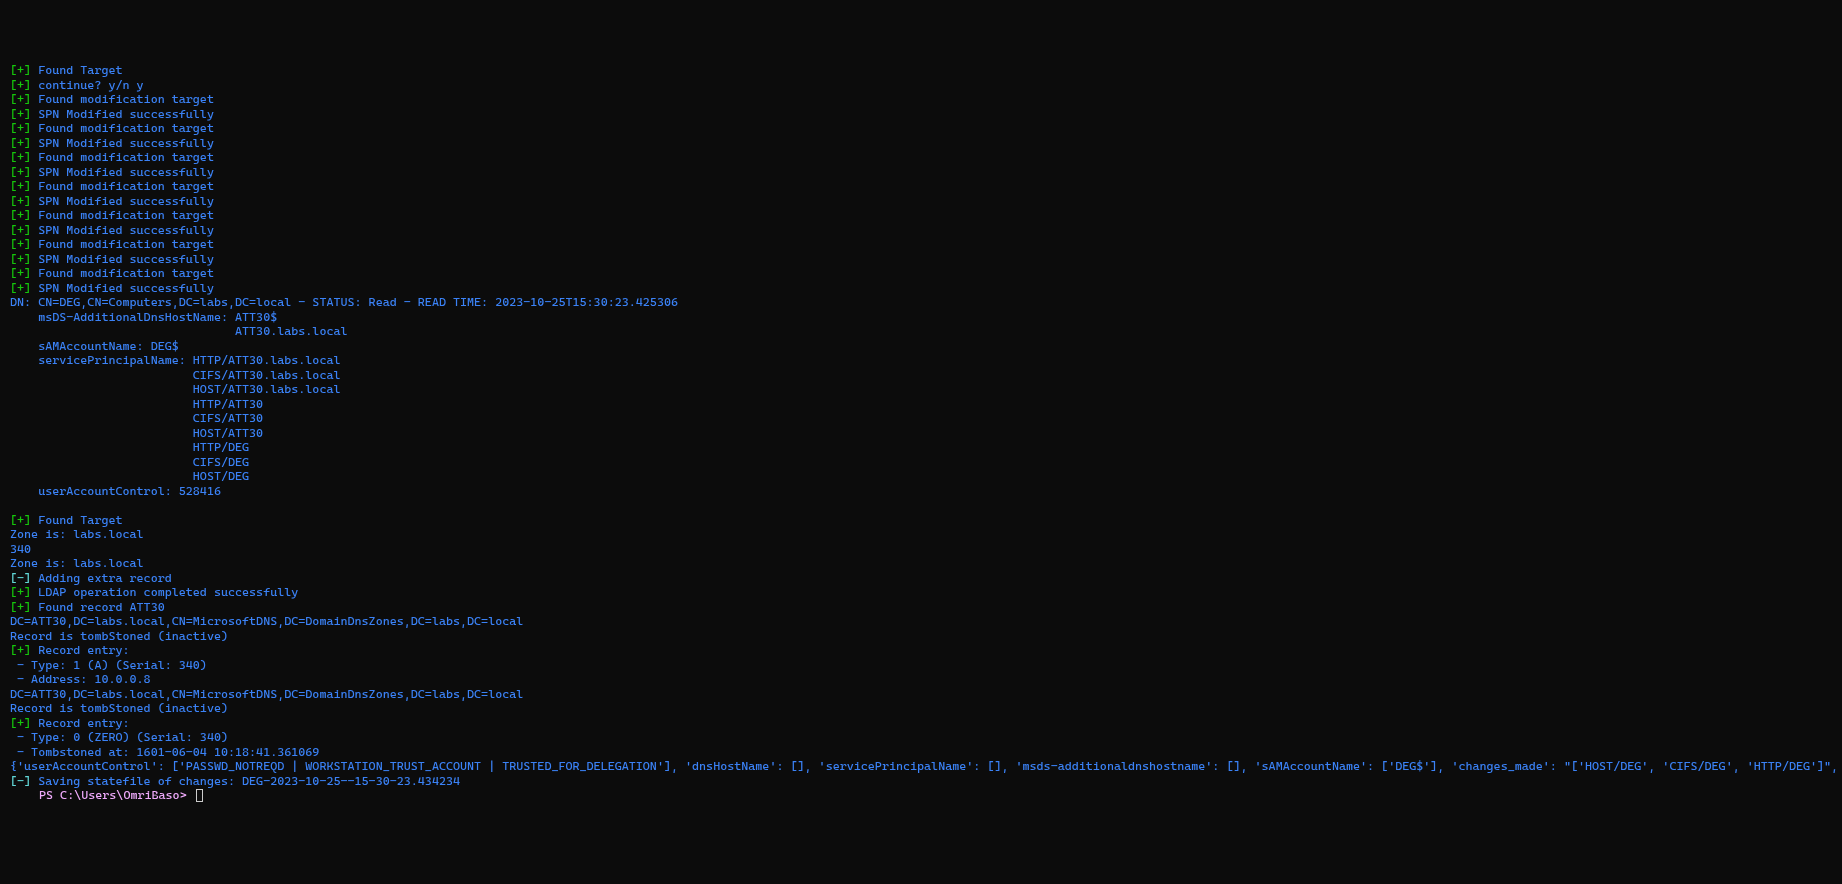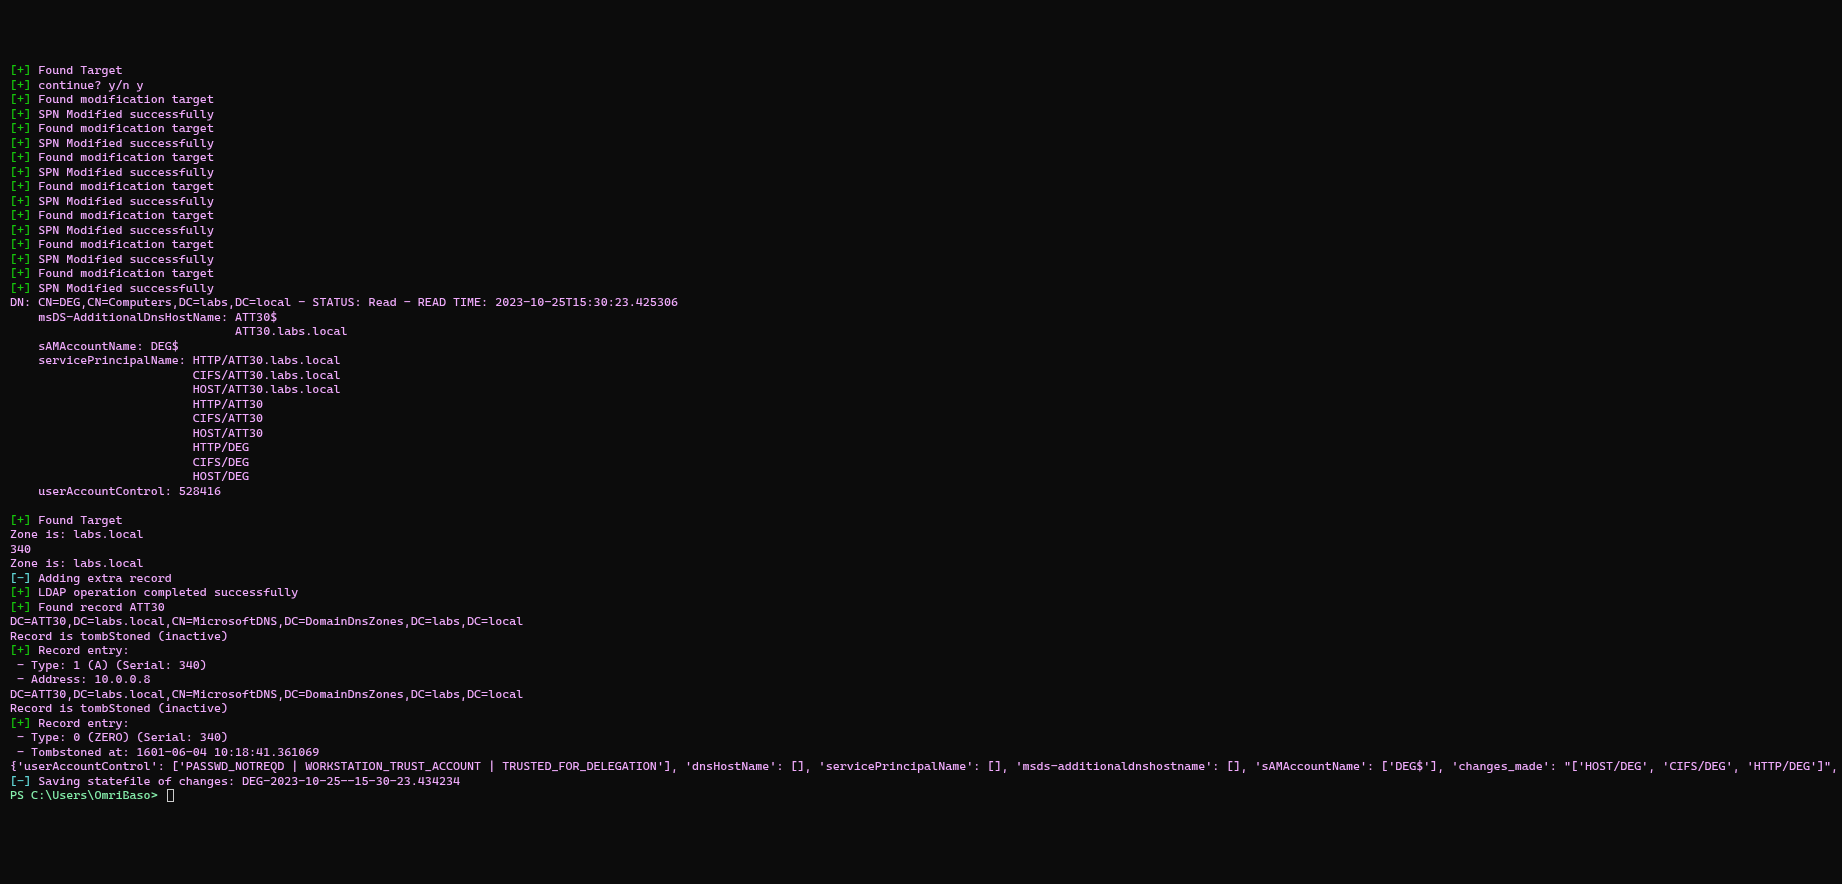--- a/index.html
+++ b/index.html
@@ -7,23 +7,23 @@
       background: #0c0c0c;
       color: #cccccc;
       font-family: 'Cascadia Mono', 'Consolas', monospace;
       font-size: 12px;
       line-height: 14.5px;
       padding: 5px 10px;
       white-space: pre;
       overflow-x: auto;
     }
     .green { color: #16c60c; }
-    .white { color: #f0abfc; }
+    .white { color: #3b82f6; }
     .cyan { color: #61d6d6; }
-    .prompt { color: #86efac; }
+    .prompt { color: #f0abfc; margin-left: 29px; }
     .cursor {
       display: inline-block;
       width: 7px;
       height: 13px;
       border: 1px solid #cccccc;
       vertical-align: text-bottom;
       margin-left: 2px;
     }
     .line { display: block; }
   </style>

